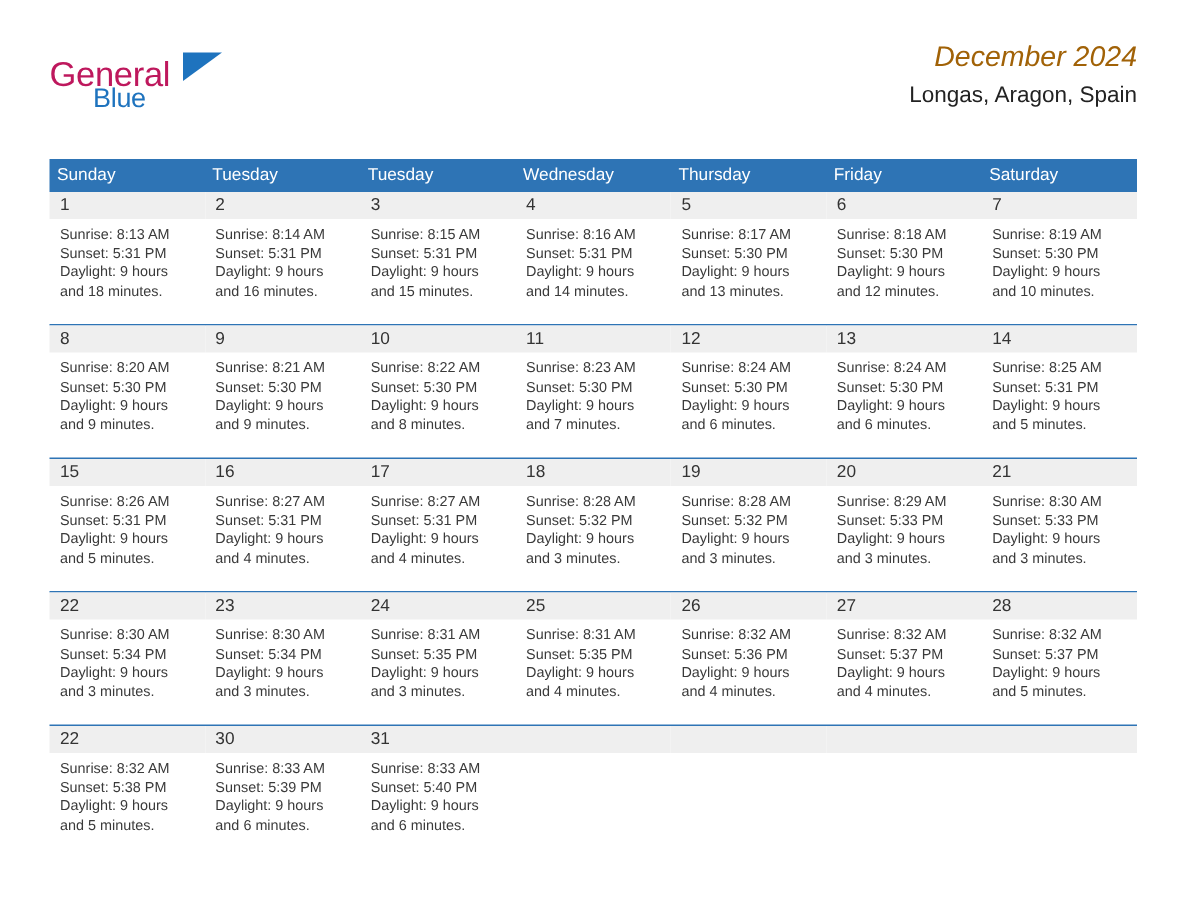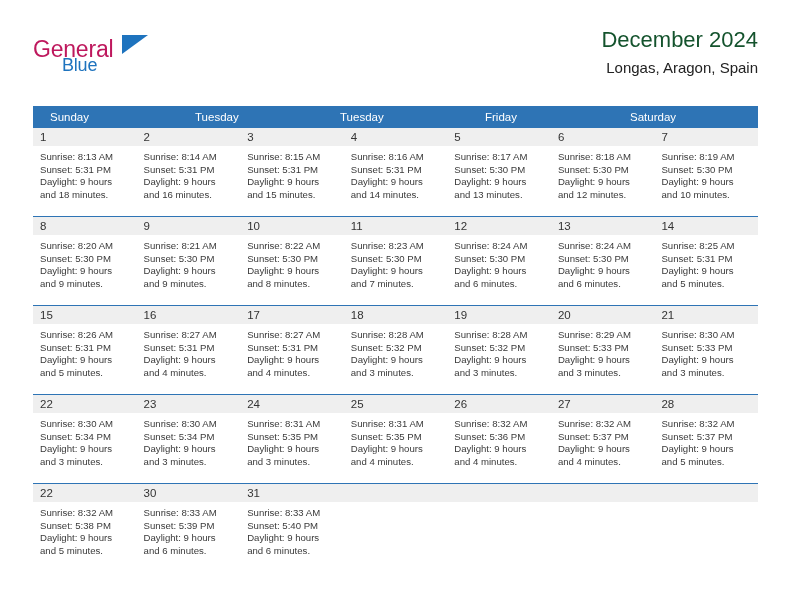--- a/index.html
+++ b/index.html
@@ -65,24 +65,25 @@
     line-height: 1;
   }
 
   .title-wrap {
     position: absolute;
     right: 0;
     top: 0;
     text-align: right;
   }
   .month-title {
-    font-size: 22px;
-    color: #14532d;
+    font-size: 19px;
+    color: #a16207;
     line-height: 1.12;
     white-space: nowrap;
+    font-style: italic;
   }
   .location {
     font-size: 15px;
     color: #222222;
     line-height: 1.2;
     margin-top: 6px;
     white-space: nowrap;
   }
 
   
@@ -95,21 +96,21 @@
   .dow-row {
     display: flex;
     background: #2e74b5;
     height: 22px;
   }
   .dow-cell {
     flex: 1 1 0;
     color: #ffffff;
     font-size: 11.5px;
     line-height: 22px;
-    padding-left: 17px;
+    padding-left: 5px;
     box-sizing: border-box;
     white-space: nowrap;
   }
   .week {
     border-top: 1.5px solid #2e74b5;
   }
   .week:first-of-type {
     border-top: none;
   }
   .week-inner {
@@ -163,20 +164,22 @@
       <div class="location">Longas, Aragon, Spain</div>
     </div>
 
   </div>
 
   <div class="calendar">
     <div class="dow-row">
       <div class="dow-cell">Sunday</div>
       <div class="dow-cell">Tuesday</div>
       <div class="dow-cell">Tuesday</div>
+      <div class="dow-cell">Wednesday</div>
+      <div class="dow-cell">Thursday</div>
       <div class="dow-cell">Friday</div>
       <div class="dow-cell">Saturday</div>
     </div>
 
     <div id="weeks-container">
         <div class="week">
           <div class="week-inner">
             <div class="day">
               <div class="daynum-band">
                 <span class="daynum">1</span>

